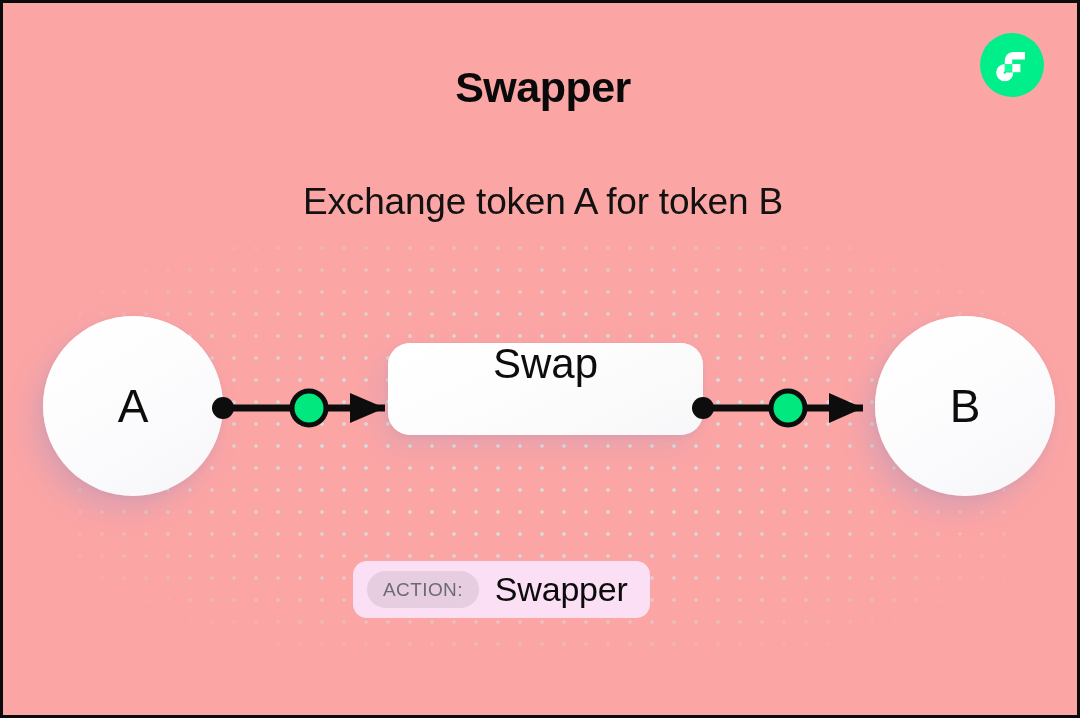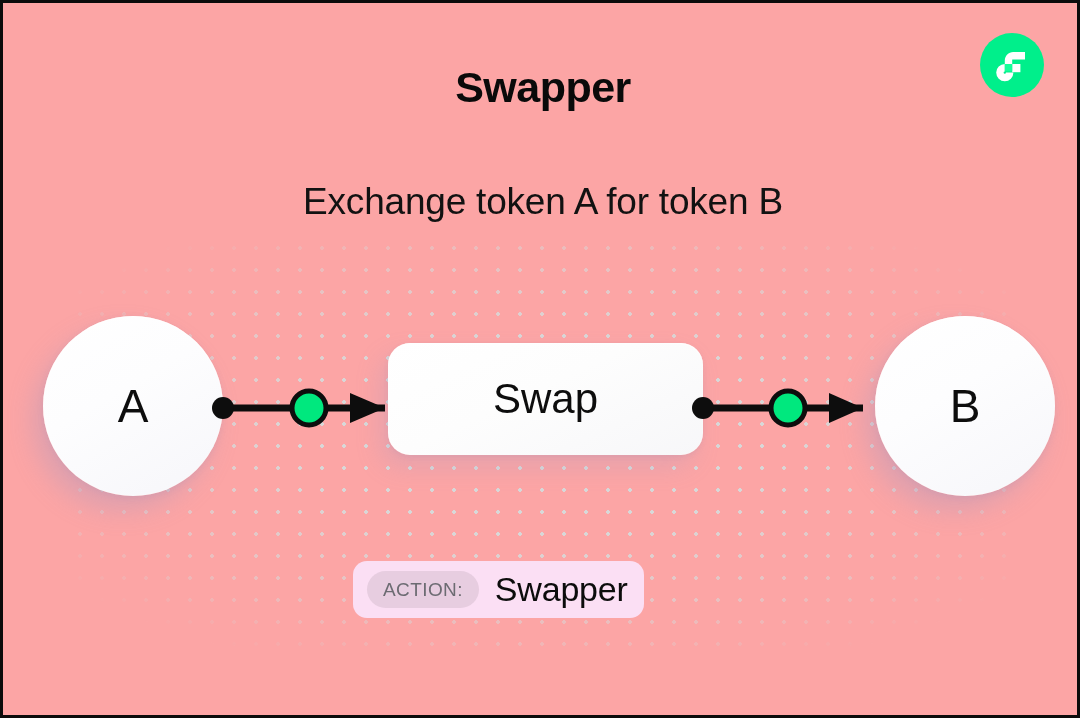--- a/index.html
+++ b/index.html
@@ -91,28 +91,28 @@
   }
   #node-a { left: 40px;  top: 313px; }
   #node-b { left: 872px; top: 313px; }
 
   
   .swap-box {
     position: absolute;
     left: 385px;
     top: 340px;
     width: 315px;
-    height: 112px;
+    height: 92px;
     border-radius: 22px;
     background: linear-gradient(155deg, #ffffff 0%, #fdfdfd 45%, #f7f7f9 100%);
     box-shadow: -8px 12px 24px rgba(150, 150, 200, 0.22),
                  0 2px 5px rgba(120, 120, 170, 0.10),
                  inset 0 1px 2px rgba(255,255,255,0.9);
     display: flex;
-    align-items: center;
+    align-items: flex-start;
     justify-content: center;
   }
   .swap-box .glyph {
     font-size: 42px;
     font-weight: 400;
     color: #0d0d0d;
     line-height: 1;
   }
 
   
@@ -128,21 +128,21 @@
 
   
   .action-badge {
     position: absolute;
     left: 350px;
     top: 558px;
     height: 57px;
     display: flex;
     align-items: center;
     gap: 16px;
-    padding: 0 16px 0 14px;
+    padding: 0 22px 0 14px;
     border-radius: 14px;
     background: #fbdff4;
   }
   .action-chip {
     display: inline-flex;
     align-items: center;
     height: 37px;
     padding: 0 16px;
     border-radius: 19px;
     background: #e7cde0;

